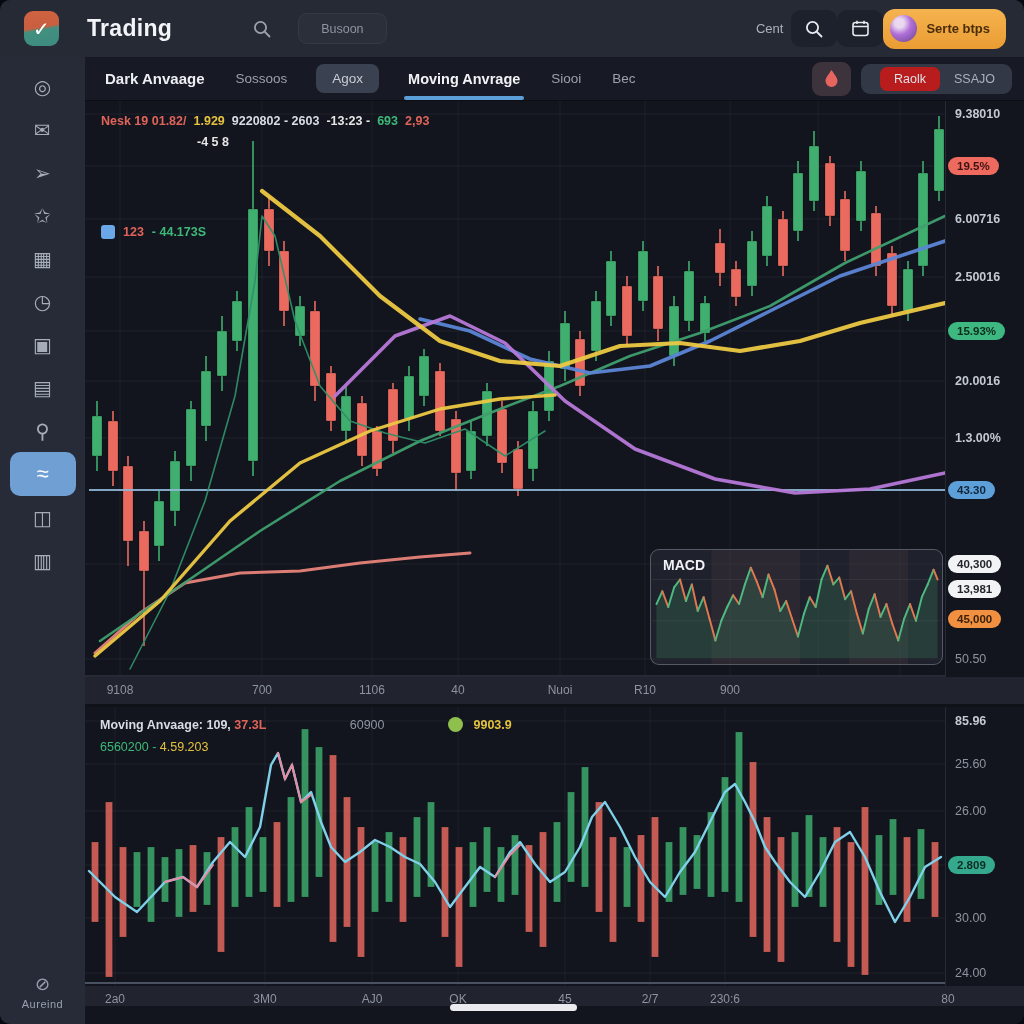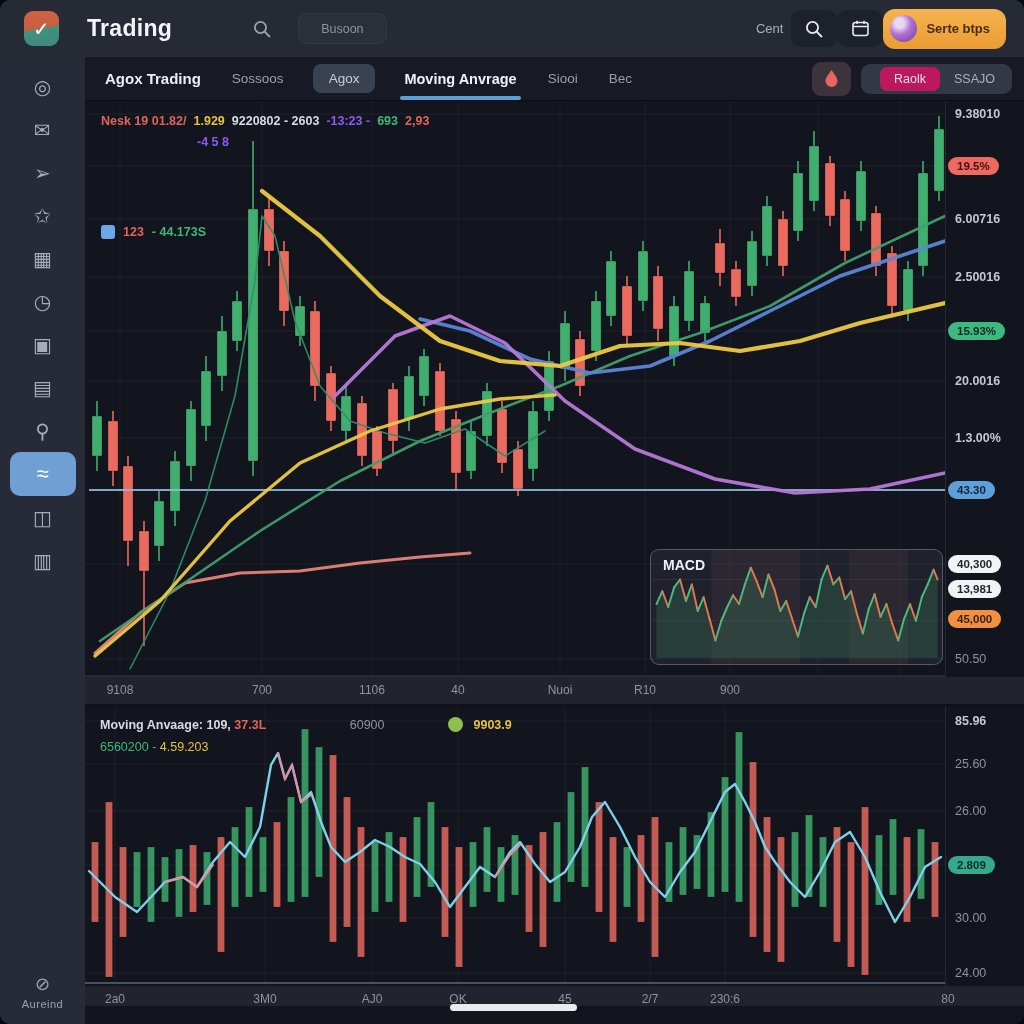--- a/index.html
+++ b/index.html
@@ -47,21 +47,21 @@
   .tab.first { color:#eceef3; font-size:15px; font-weight:bold; }
   .tab.pill { background:#3a4150; border-radius:8px; padding:7px 16px; color:#c9cdd6; }
   .tab.active { color:#f0f2f6; font-weight:bold; font-size:14.5px; }
   .tab.active::after { content:""; position:absolute; left:-2px; right:-2px; bottom:-7px; height:3.5px;
     background:#5b9fd8; border-radius:2px; }
   #tabbar-right { margin-left:auto; display:flex; align-items:center; gap:10px; padding-right:12px; }
   #pin-btn { width:39px; height:34px; background:#3c333c; border-radius:9px; display:flex;
     align-items:center; justify-content:center; }
   #seg { display:flex; background:#323845; border-radius:9px; padding:3px; }
   .seg-opt { padding:5px 14px; font-size:12.5px; color:#dfe2e8; border-radius:7px; }
-  .seg-opt.a { background:#be185d;margin-left:16px; }
+  .seg-opt.a { background:#b91c1c;margin-left:16px; }
   .seg-opt.b { color:#aab0bc; }
 
   
   #main-chart { position:absolute; left:0; top:44px; width:860px; height:576px; }
   #main-gutter { position:absolute; left:860px; top:44px; width:79px; height:576px; border-left:1px solid #262a35; }
   #main-xaxis { position:absolute; left:0; top:620px; width:939px; height:27px; background:#21242e; }
   #divider { position:absolute; left:0; top:647px; width:939px; height:3px; background:#10121a; }
   #bottom-chart { position:absolute; left:0; top:650px; width:860px; height:279px; }
   #bottom-gutter { position:absolute; left:860px; top:650px; width:79px; height:279px; border-left:1px solid #262a35;padding-left:36px; }
   #bottom-xaxis { position:absolute; left:0; top:929px; width:939px; height:20px; background:#21242e; }
@@ -74,21 +74,21 @@
 
   
   #main-legend { position:absolute; left:16px; top:54px; font-size:12.5px; font-weight:bold; line-height:1.7; }
   #main-legend .l2 { margin-left:96px; }
   #legend-item { position:absolute; left:16px; top:168px; display:flex; align-items:center; gap:8px;
     font-size:12.5px; font-weight:bold;justify-content:flex-end; }
   #legend-swatch { width:14px; height:14px; border-radius:3px; background:#6aa6e8; }
   #bottom-legend { position:absolute; left:15px; top:658px; font-size:12.5px; line-height:1.75; }
   #bottom-legend .dot { display:inline-block; width:15px; height:15px; border-radius:50%;
     background:#8fbf4d; vertical-align:-3px; margin:0 7px 0 60px; }
-  .c-red{color:#e0645a}.c-yel{color:#e4c23f}.c-wht{color:#d8dce4}.c-blu{color:#8b5cf6}
+  .c-red{color:#e0645a}.c-yel{color:#e4c23f}.c-wht{color:#d8dce4}.c-blu{color:#e5e5e5}
   .c-grn{color:#3db878}.c-gry{color:#8d93a0}
 
   
   #macd-box { position:absolute; left:565px; top:492px; width:293px; height:116px;
     background:rgba(46,50,60,0.48); border:1px solid rgba(130,136,148,0.55); border-radius:9px; overflow:hidden; }
   #macd-title { position:absolute; left:12px; top:7px; color:#f0f2f6; font-size:14px; font-weight:bold; z-index:2; }
 
   #scroll-pill { position:absolute; left:365px; top:18px; width:127px; height:7px; background:#e9ebef; border-radius:4px; }
   svg { display:block; }
 </style>
@@ -171,21 +171,21 @@
       </div>
     <div id="side-bottom">
       <div class="g">⊘</div>
       <div class="t">Aureind</div>
     </div>
   </div>
 
   <div id="content">
 
     <div id="tabbar">
-      <span class="tab first">Agox Trading</span>
+      <span class="tab first">Dark Anvaage</span>
       <span class="tab">Sossoos</span>
       <span class="tab pill">Agox</span>
       <span class="tab active">Moving Anvrage</span>
       <span class="tab">Siooi</span>
       <span class="tab">Bec</span>
       <div id="tabbar-right">
         <div id="pin-btn">
           <svg width="17" height="19" viewBox="0 0 17 19">
               <path d="M8.5 1 C5 6 2.5 9 2.5 12 a6 6 0 0 0 12 0 C14.5 9 12 6 8.5 1 z" fill="#e8655f"></path>
             </svg>

